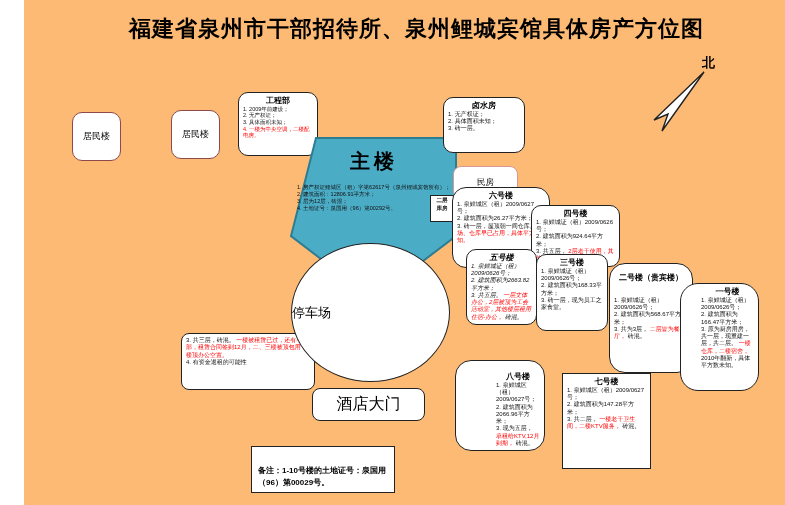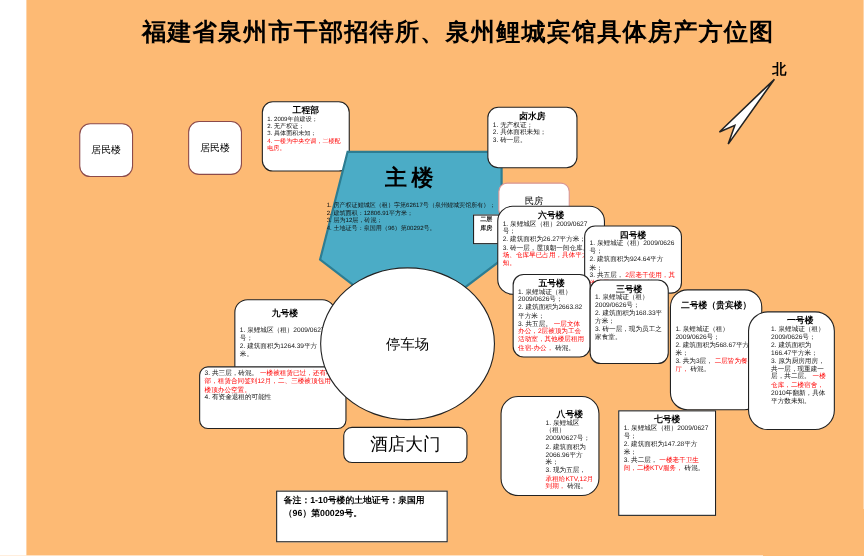--- a/index.html
+++ b/index.html
@@ -16,26 +16,26 @@
   .ln{font-size:6px;line-height:1.22;color:#111;}
   .red{color:#ff0000;}
   .lbl{display:flex;align-items:center;justify-content:center;font-size:9px;text-align:center;}
   .resident{border-color:#8c4a4a;border-radius:10px;}
   .minfang{border-color:#d99694;border-radius:8px;}
   #main-banner-text{left:270px;top:148px;width:160px;text-align:center;}
   #main-title{font-size:20px;font-weight:bold;letter-spacing:4px;}
   #main-list{position:absolute;left:273px;top:184px;width:154px;}
   #main-list .ln{font-size:5.5px;line-height:1.3;}
   #parking{left:267px;top:243px;width:157px;height:137px;border:1.2px solid #222;
-           border-radius:50%;display:flex;align-items:center;justify-content:center;
+           border-radius:50%;display:flex;align-items:center;
            font-size:13px;background:#fff;}
   #gate{left:288px;top:388px;width:113px;height:33px;border-radius:8px;
         display:flex;align-items:center;justify-content:center;font-size:16px;}
-  #note-box{left:227px;top:446px;width:156px;height:47px;border:1.2px solid #222;
-            border-radius:0;padding:2px 6px;box-sizing:border-box;font-size:8px;
+  #note-box{left:227px;top:446px;width:144px;height:47px;border:1.2px solid #222;
+            border-radius:0;padding:18px 6px;box-sizing:border-box;font-size:8px;
             font-weight:bold;line-height:1.5;background:#fff;}
   #storage-box{left:406px;top:195px;width:24px;height:27px;border:1px solid #222;
                border-radius:0;padding:1px 1px;text-align:center;}
   #storage-box .ln{font-size:5.5px;line-height:1.4;font-weight:bold;}
   svg{display:block;}
 </style>
 </head>
 <body>
 
 <div id="canvas">
@@ -106,21 +106,21 @@
     <div class="bt-sm">四号楼</div>
     <div class="ln">1. 泉鲤城证（租）2009/0626号；</div>
     <div class="ln">2. 建筑面积为924.64平方米；</div>
     <div class="ln">
       <span>3. 共五层，</span>
       <span class="red">2层老干使用，其他楼层为工程余，</span>
       <span>砖混。</span>
     </div>
   </div>
 
-  <div class="bx" style="left:442px;top:249px;width:71px;height:76px;border-radius:10px;">
+  <div class="bx" style="left:442px;top:249px;width:71px;height:76px;border-radius:10px;font-style:italic;">
     <div class="bt-sm">五号楼</div>
     <div class="ln">1. 泉鲤城证（租）2009/0626号；</div>
     <div class="ln">2. 建筑面积为2663.82平方米；</div>
     <div class="ln">
       <span>3. 共五层。</span>
       <span class="red">一层文体办公，2层被顶为工会活动室，其他楼层租用住宿-办公，</span>
       <span>砖混。</span>
     </div>
   </div>
 
@@ -146,25 +146,20 @@
     <div class="bt-sm">一号楼</div>
     <div class="ln">1. 泉鲤城证（租）2009/0626号；</div>
     <div class="ln">2. 建筑面积为166.47平方米；</div>
     <div class="ln">
       <span>3. 原为厨房用房，共一层，现重建一层，共二层。</span>
       <span class="red">一楼仓库，二楼宿舍，</span>
       <span>2010年翻新，具体平方数未知。</span>
     </div>
   </div>
 
-  <div class="bx" style="left:189px;top:272px;width:92px;height:75px;border-radius:12px;">
-    <div class="bt-sm" style="margin-top:4px;">九号楼</div>
-    <div class="ln" style="margin-top:8px;">1. 泉鲤城区（租）2009/0627号；</div>
-    <div class="ln">2. 建筑面积为1264.39平方米。</div>
-  </div>
   <div class="bx" style="left:157px;top:333px;width:134px;height:57px;border-radius:8px;">
     <div class="ln">
       <span>3. 共三层，砖混。</span>
       <span class="red">一楼被租赁已过，还有小卖部，租赁合同签到12月，二、三楼被顶包用，楼顶办公空置。</span>
     </div>
     <div class="ln">4. 有资金退租的可能性</div>
   </div>
 
   <div class="abs" id="parking">
       <span>停车场</span>

